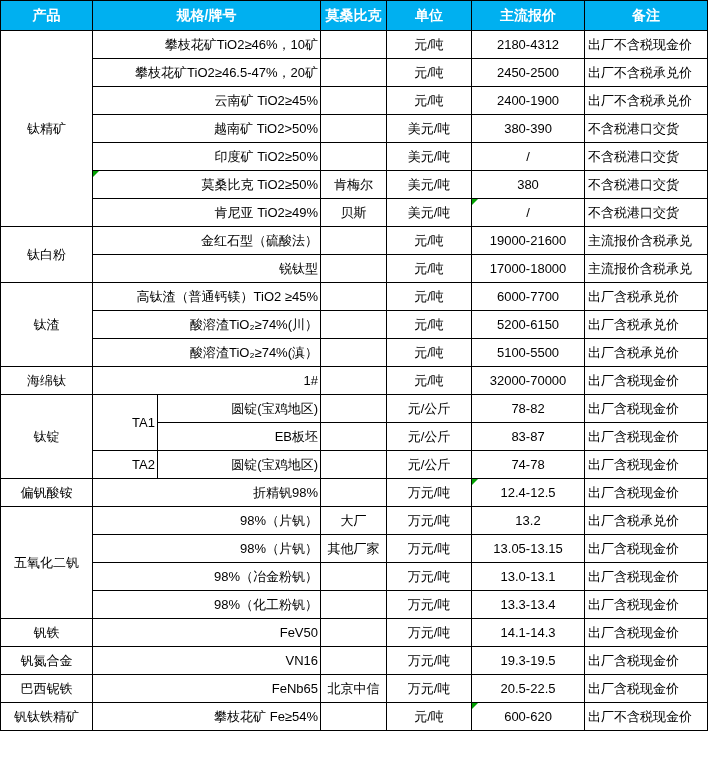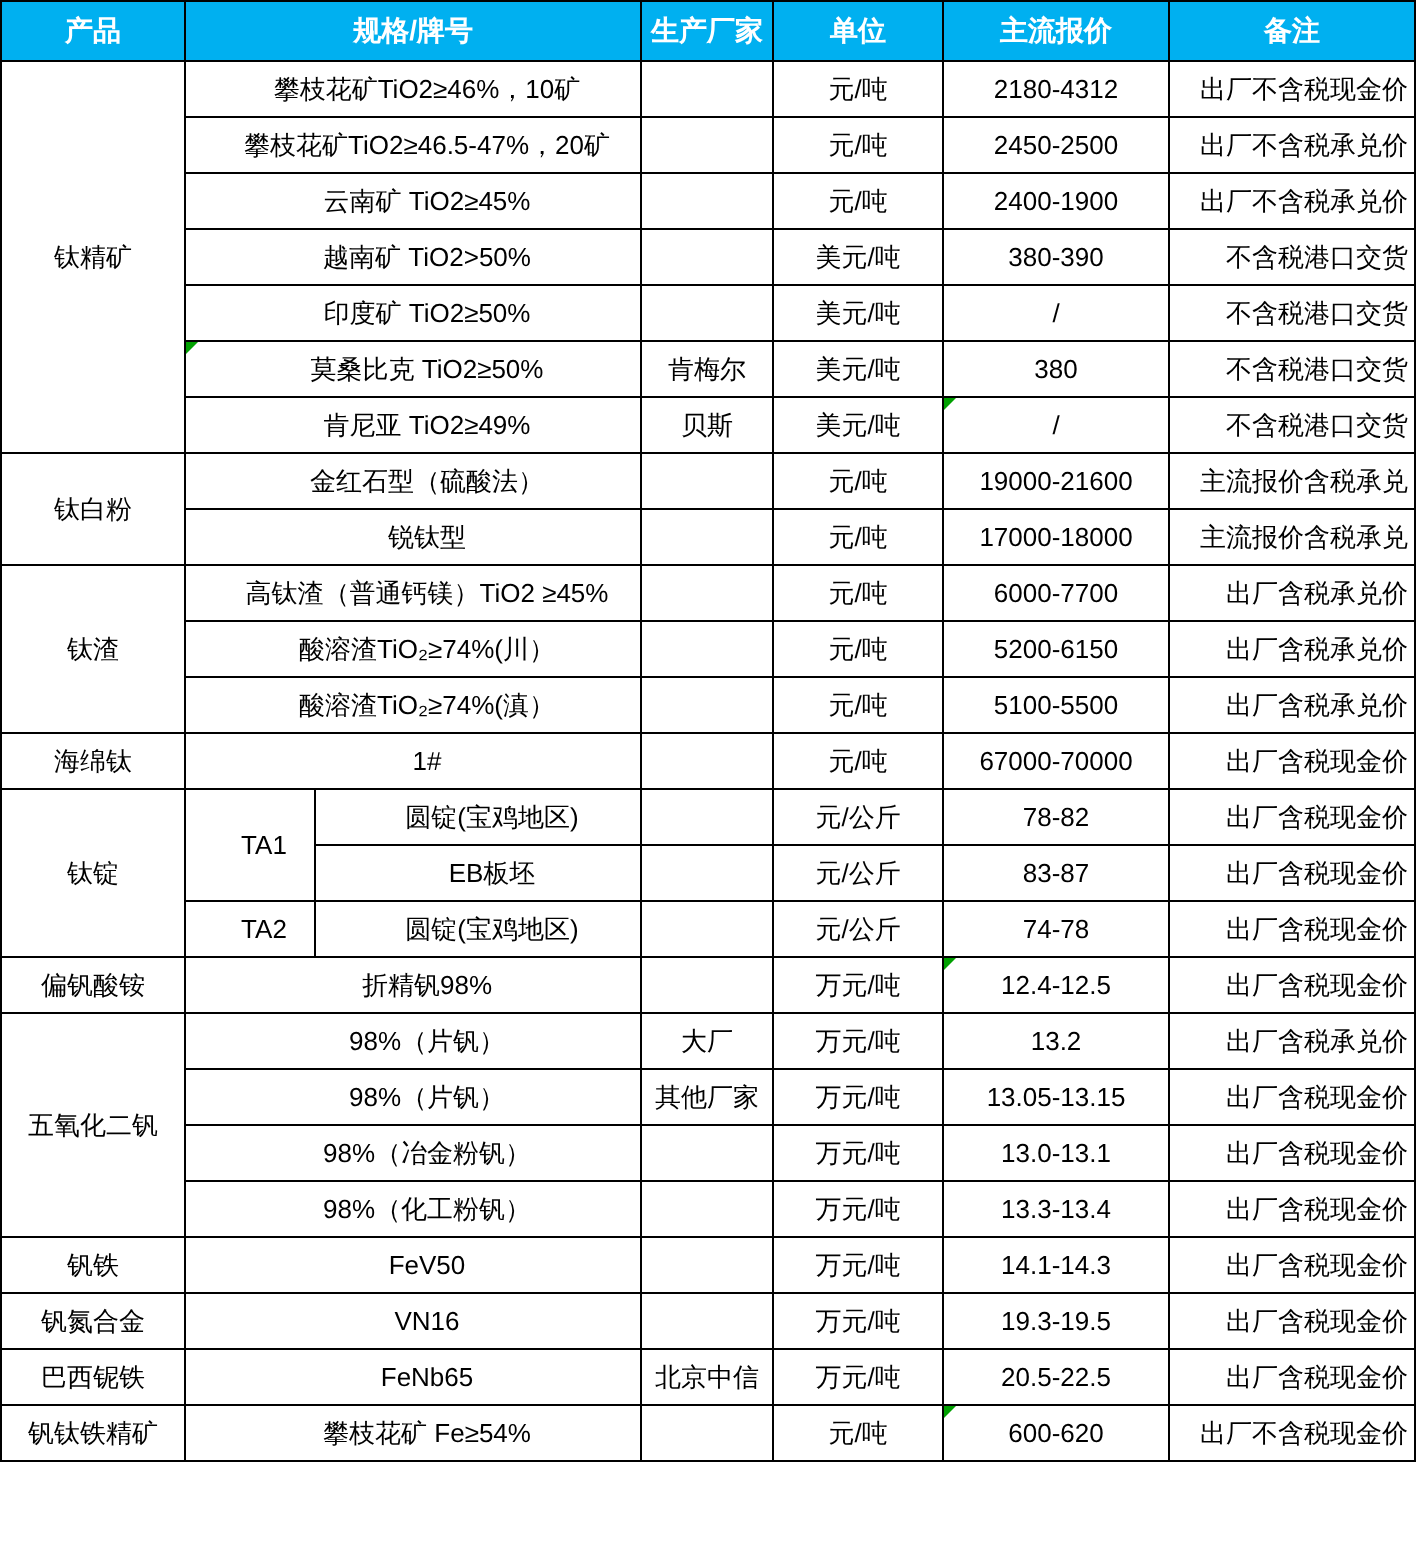--- a/index.html
+++ b/index.html
@@ -14,22 +14,22 @@
   }
   thead tr{height:30px;}
   tbody tr{height:28px;}
   thead th{
     background:var(--header_bg,#00B0F0);
     color:var(--header_text,#fff);
     font-size:14px;font-weight:bold;text-align:center;
   }
   tbody td{font-size:13px;vertical-align:middle;}
   .c{text-align:center;}
-  .l{text-align:center;padding-left:16px;padding-right:2px;}
-  .n{text-align:right;padding-left:3px;padding-right:3px;}
+  .l{text-align:right;padding-left:16px;padding-right:2px;}
+  .n{text-align:left;padding-left:3px;padding-right:3px;}
   .rel{position:relative;}
   .tri{
     position:absolute;top:0;left:0;width:0;height:0;
     border-top:6px solid var(--marker,#00A000);
     border-right:6px solid transparent;
   }
 </style>
 </head>
 <body>
 
@@ -41,21 +41,21 @@
         <col style="width:163px">
     <col style="width:66px">
         <col style="width:85px">
         <col style="width:113px">
         <col style="width:123px">
   </colgroup>
   <thead>
     <tr>
       <th>产品</th>
       <th colspan="2">规格/牌号</th>
-      <th>生产厂家</th>
+      <th>莫桑比克</th>
       <th>单位</th>
       <th>主流报价</th>
       <th>备注</th>
     </tr>
   </thead>
   <tbody>
     <tr>
       <td rowspan="7" class="c">钛精矿</td>
       <td colspan="2" class="l">攀枝花矿TiO2≥46%，10矿</td>
       <td class="c"></td>
@@ -140,21 +140,21 @@
       <td class="c"></td>
       <td class="c">元/吨</td>
       <td class="c">5100-5500</td>
       <td class="n">出厂含税承兑价</td>
     </tr>
     <tr>
       <td class="c">海绵钛</td>
       <td colspan="2" class="l">1#</td>
       <td class="c"></td>
       <td class="c">元/吨</td>
-      <td class="c">67000-70000</td>
+      <td class="c">32000-70000</td>
       <td class="n">出厂含税现金价</td>
     </tr>
     <tr>
       <td rowspan="3" class="c">钛锭</td>
       <td rowspan="2" class="l">TA1</td>
       <td class="l">圆锭(宝鸡地区)</td>
       <td class="c"></td>
       <td class="c">元/公斤</td>
       <td class="c">78-82</td>
       <td class="n">出厂含税现金价</td>

